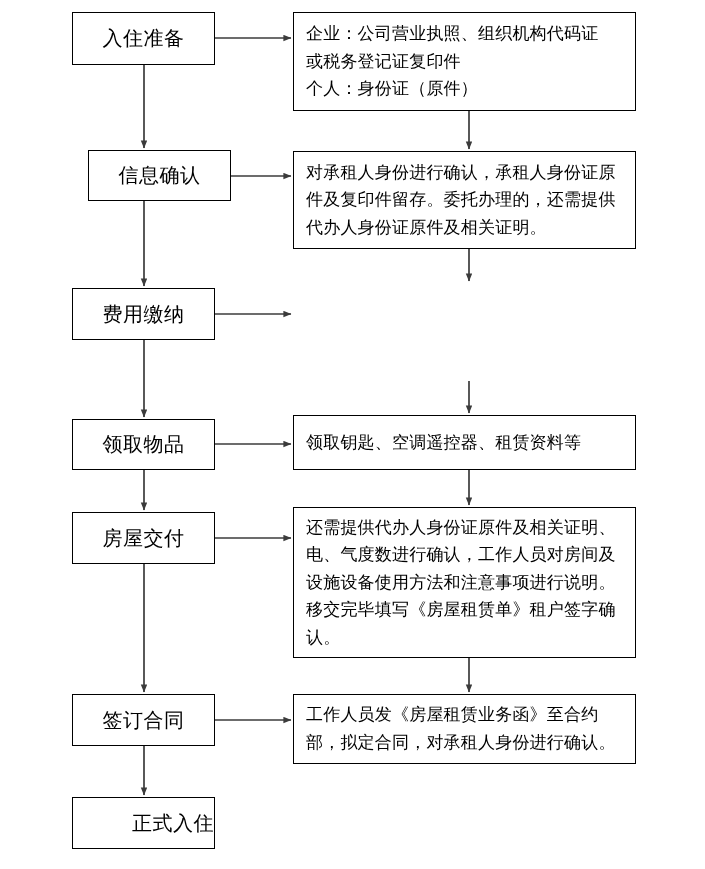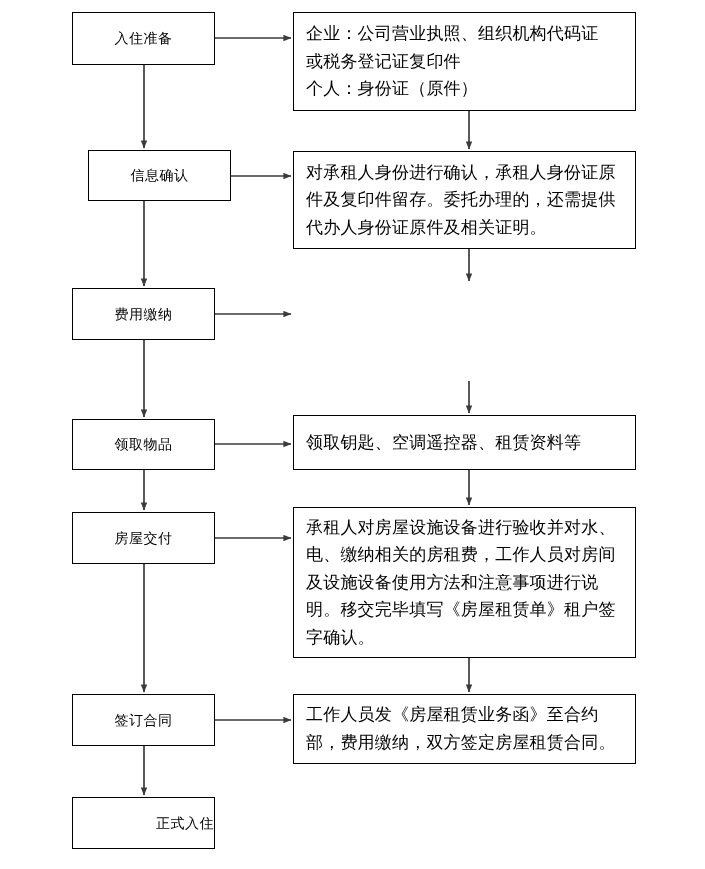--- a/index.html
+++ b/index.html
@@ -20,21 +20,21 @@
   }
   .node {
     position: absolute;
     box-sizing: border-box;
     border: 1.3px solid #000000;
     background: #ffffff;
     display: flex;
     align-items: center;
     justify-content: center;
     text-align: center;
-    font-size: 14px;
+    font-size: 20px;
     letter-spacing: 0.5px;
     line-height: 1.35;
   }
   .detail {
     position: absolute;
     box-sizing: border-box;
     border: 1.3px solid #000000;
     background: #ffffff;
     display: flex;
     align-items: center;
@@ -134,20 +134,20 @@
   <div class="detail" style="left:293px; top:151px; width:343px; height:98px;">
     <span class="txt">对承租人身份进行确认，承租人身份证原件及复印件留存。委托办理的，还需提供代办人身份证原件及相关证明。</span>
   </div>
 
 
   <div class="detail" style="left:293px; top:415px; width:343px; height:55px;">
     <span class="txt">领取钥匙、空调遥控器、租赁资料等</span>
   </div>
 
   <div class="detail" style="left:293px; top:507px; width:343px; height:151px;">
-    <span class="txt">承租人对房屋设施设备进行验收并对水、电、缴纳相关的房租费，工作人员对房间及设施设备使用方法和注意事项进行说明。移交完毕填写《房屋租赁单》租户签字确认。</span>
+    <span class="txt">还需提供代办人身份证原件及相关证明、电、气度数进行确认，工作人员对房间及设施设备使用方法和注意事项进行说明。移交完毕填写《房屋租赁单》租户签字确认。</span>
   </div>
 
   <div class="detail" style="left:293px; top:694px; width:343px; height:70px;">
-    <span class="txt">工作人员发《房屋租赁业务函》至合约部，费用缴纳，双方签定房屋租赁合同。</span>
+    <span class="txt">工作人员发《房屋租赁业务函》至合约部，拟定合同，对承租人身份进行确认。</span>
   </div>
 
 </div>
 
 </body></html>

